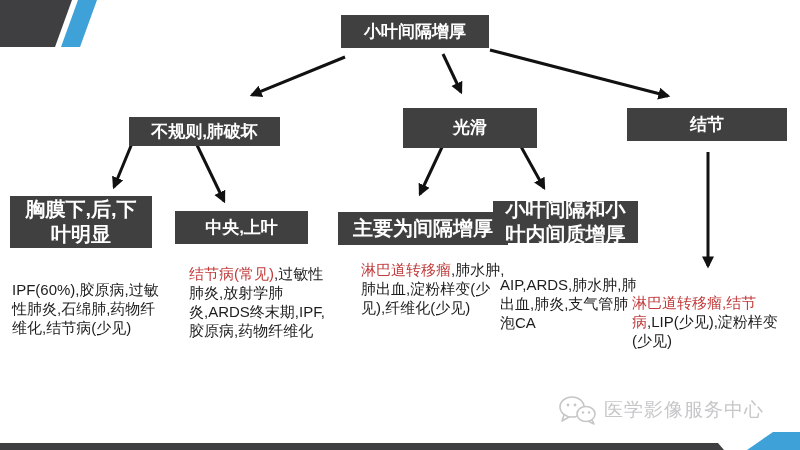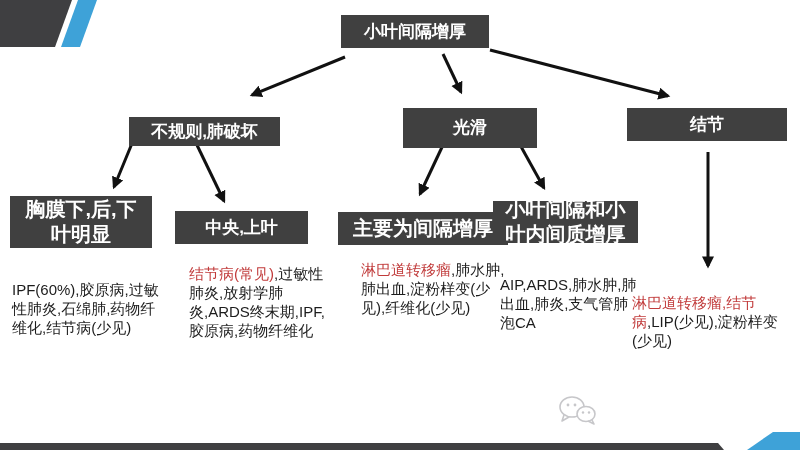--- a/index.html
+++ b/index.html
@@ -104,13 +104,14 @@
   <svg width="40" height="30" viewBox="0 0 40 30">
     <ellipse cx="14" cy="12" rx="12" ry="10" fill="none" stroke="#c7c7ca" stroke-width="1.6"></ellipse>
     <path d="M6,20 L4,26 L11,22" fill="none" stroke="#c7c7ca" stroke-width="1.6" stroke-linejoin="round"></path>
     <circle cx="10" cy="10" r="1.4" fill="#c7c7ca"></circle>
     <circle cx="17" cy="10" r="1.4" fill="#c7c7ca"></circle>
     <ellipse cx="28" cy="19" rx="9" ry="7.5" fill="#ffffff" stroke="#c7c7ca" stroke-width="1.6"></ellipse>
     <path d="M34,25 L36,29 L30,26" fill="none" stroke="#c7c7ca" stroke-width="1.6" stroke-linejoin="round"></path>
     <circle cx="25" cy="17.5" r="1.2" fill="#c7c7ca"></circle>
     <circle cx="31" cy="17.5" r="1.2" fill="#c7c7ca"></circle>
   </svg>
+  <span class="wm-text">医学影像服务中心</span>
 </div>
 
 </body></html>

